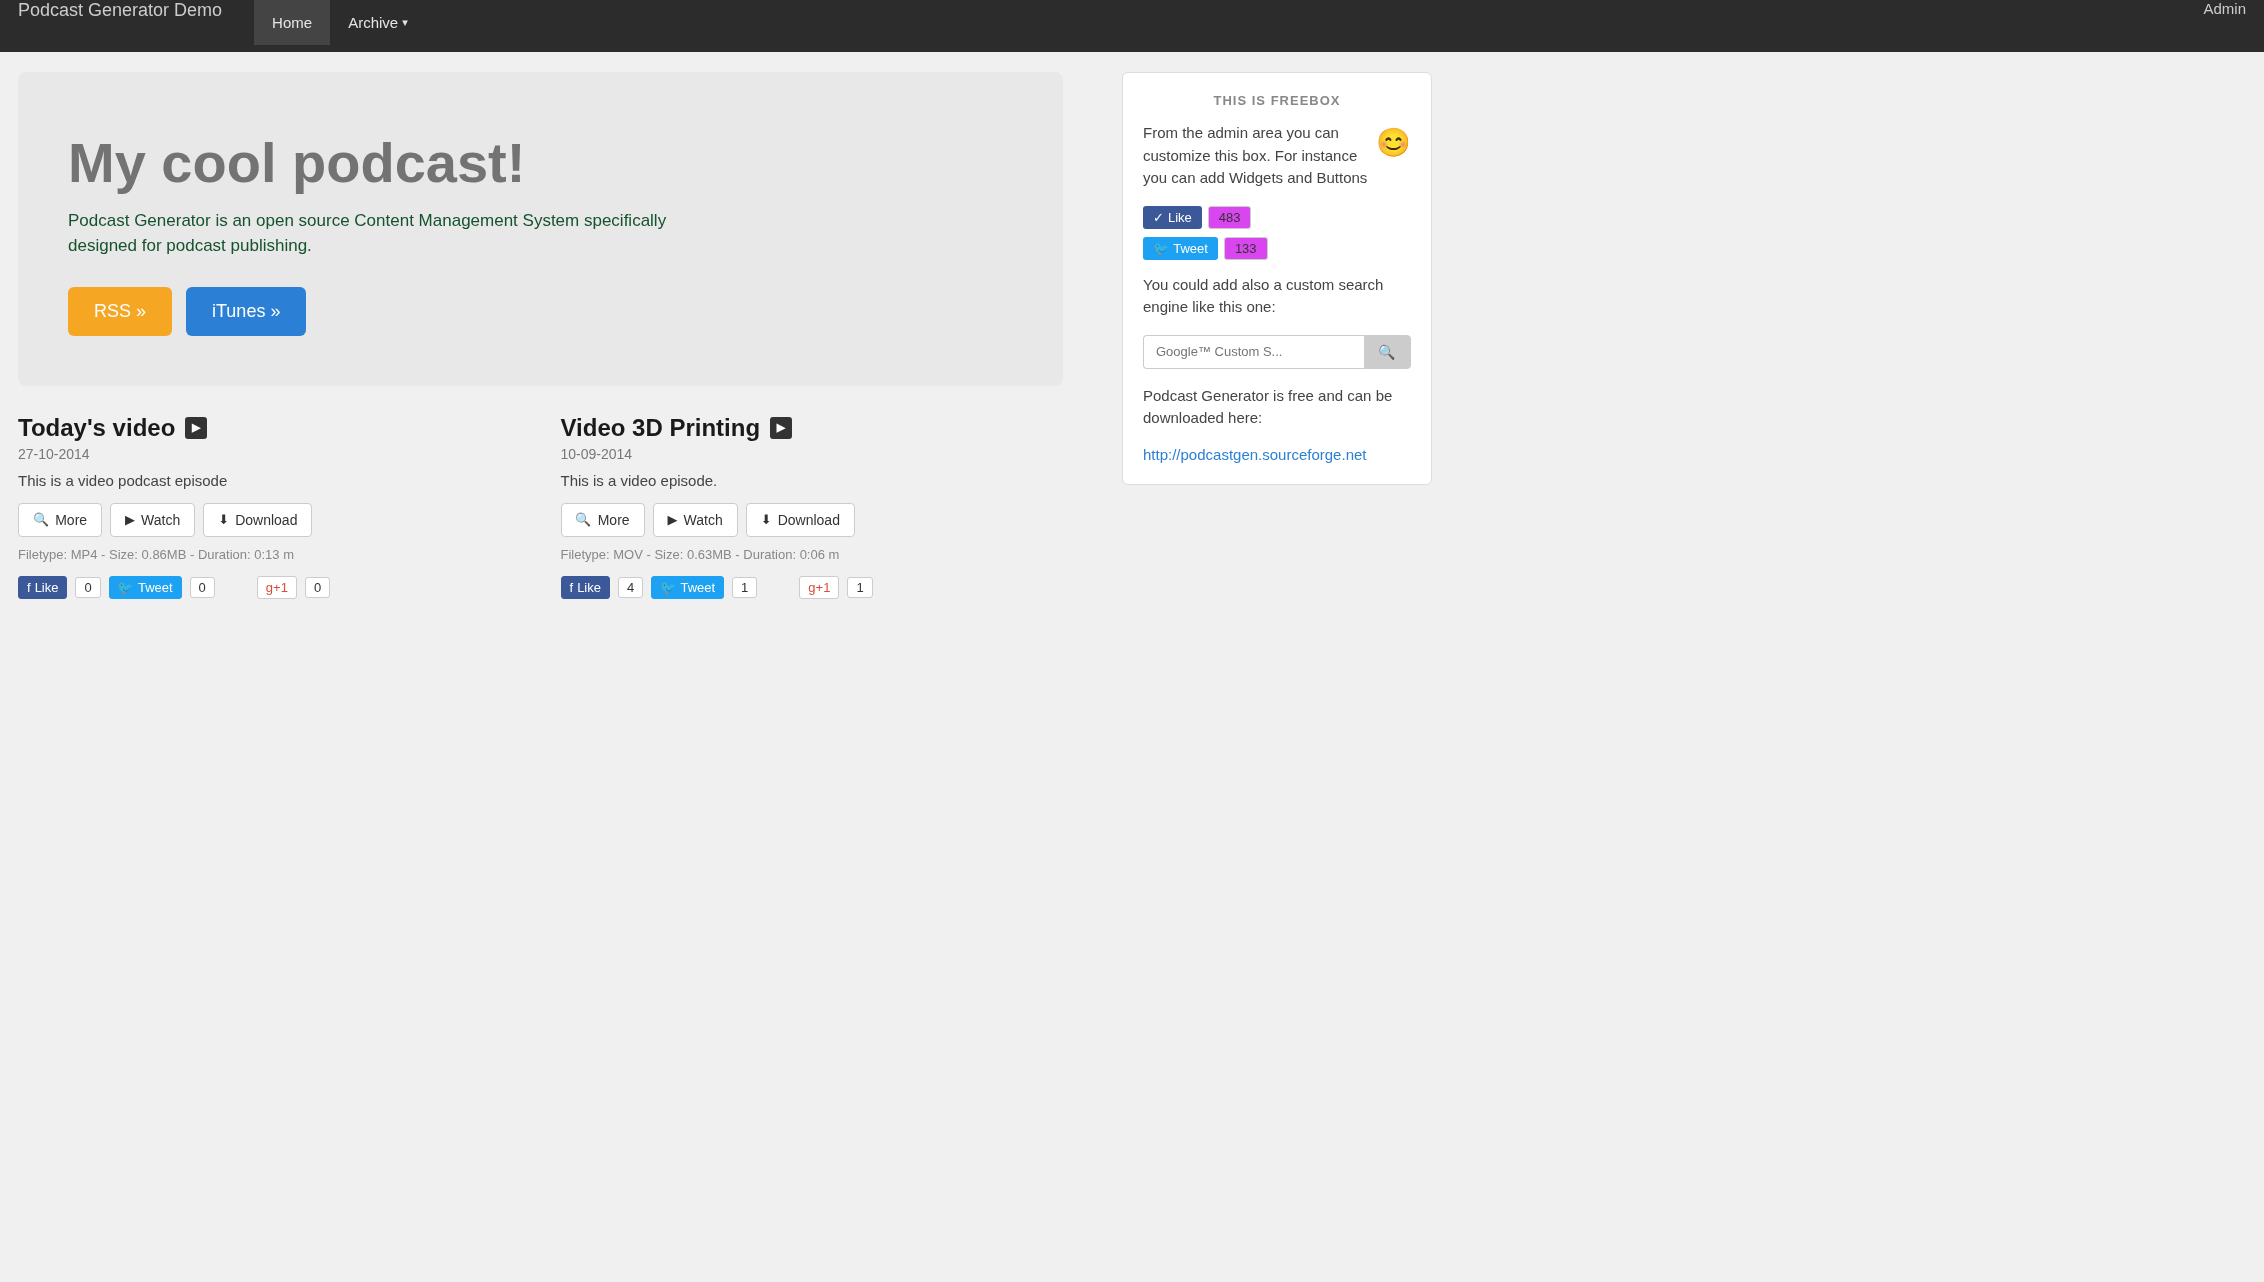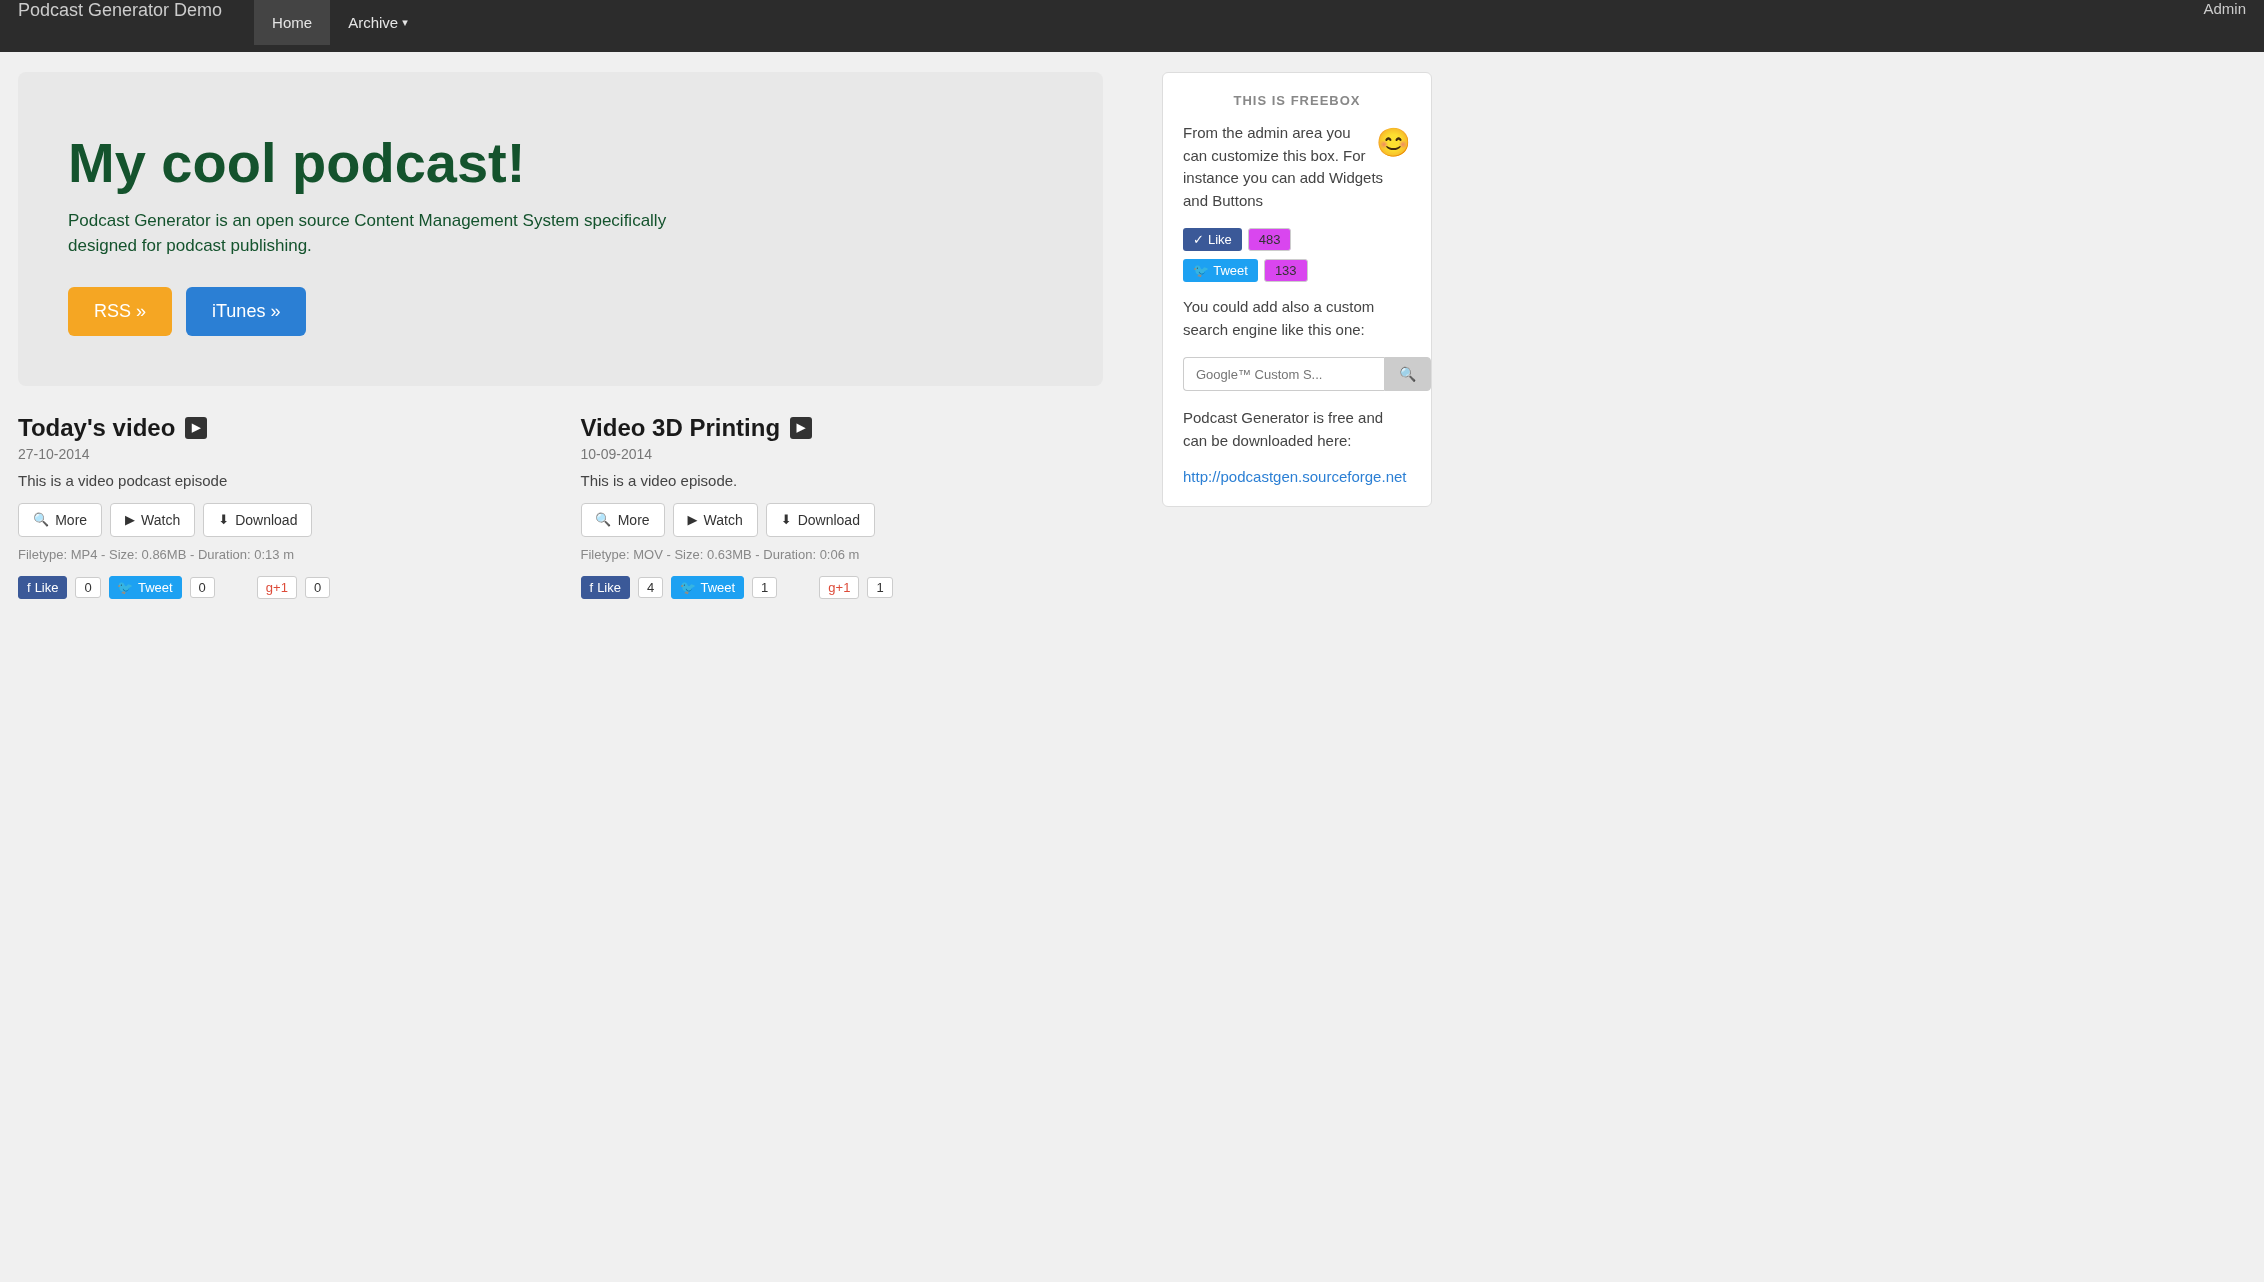--- a/index.html
+++ b/index.html
@@ -47,33 +47,33 @@
     .dropdown-arrow { font-size: 11px; }
 
     
     .main-container {
       display: flex;
       padding: 20px 18px;
       gap: 20px;
       max-width: 1450px;
     }
     .content-area { flex: 1; }
-    .sidebar { width: 270px; flex-shrink: 0; margin-left: 39px; }
+    .sidebar { width: 310px; flex-shrink: 0; margin-left: 39px; }
 
     
     .hero {
       background: #e8e8e8;
       border-radius: 8px;
       padding: 60px 50px 50px 50px;
       margin-bottom: 28px;
     }
     .hero-title {
       font-size: 56px;
       font-weight: 700;
-      color: #14532d;
+      color: #737373;
       margin-bottom: 14px;
       line-height: 1.1;
     }
     .hero-desc {
       font-size: 17px;
       color: #14532d;
       margin-bottom: 28px;
       line-height: 1.5;
       max-width: 600px;
     }

